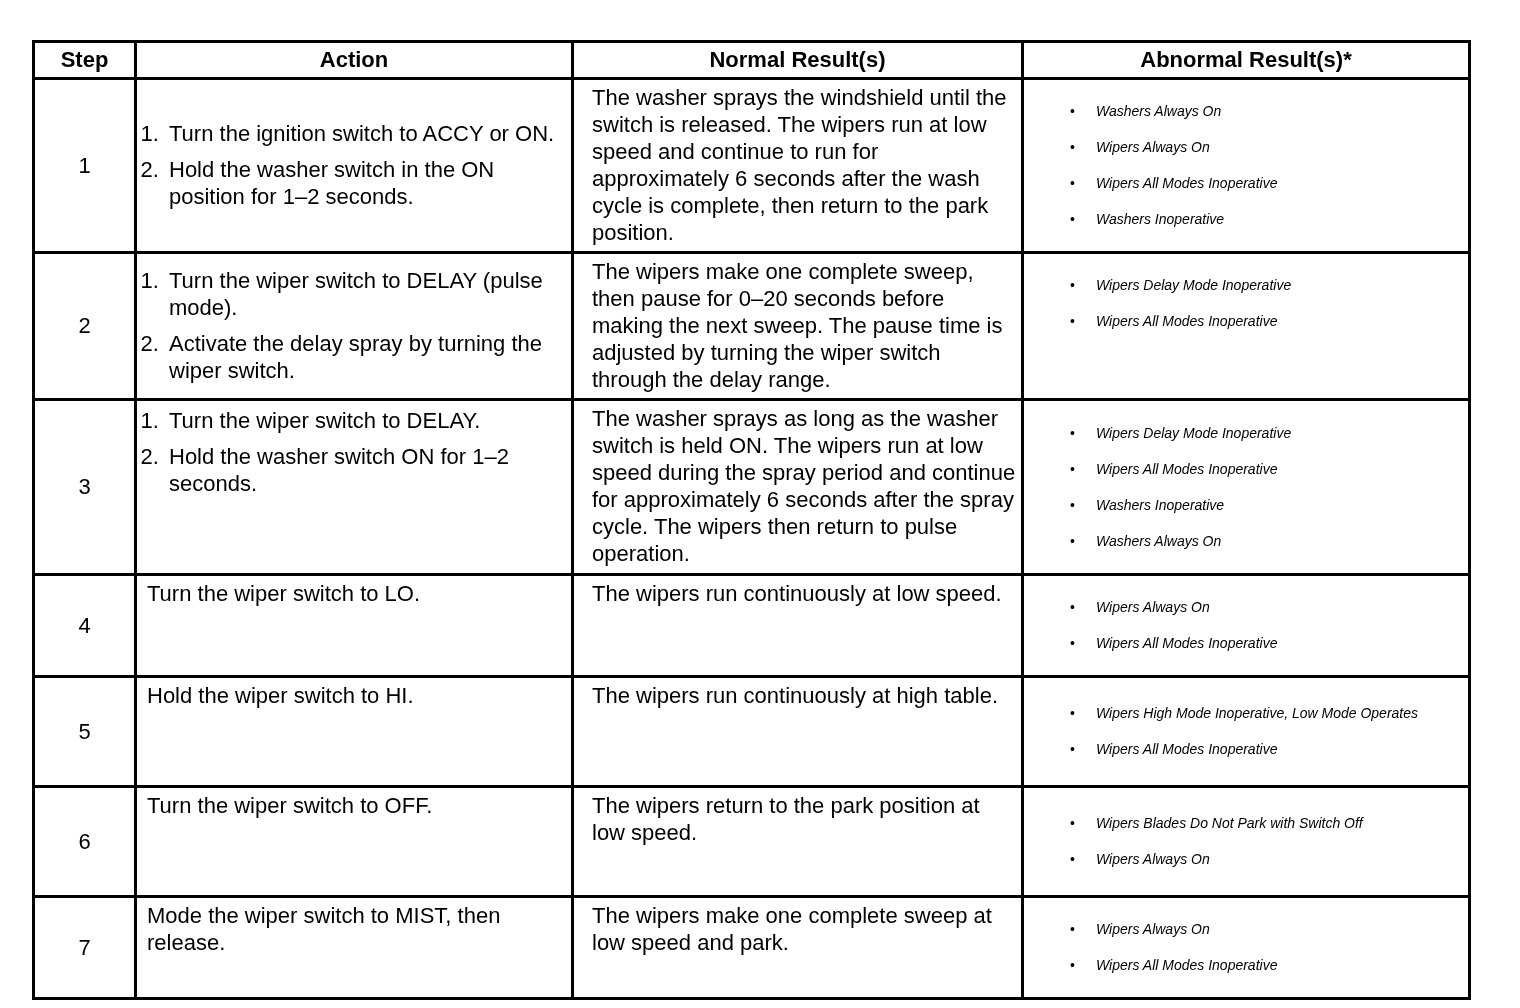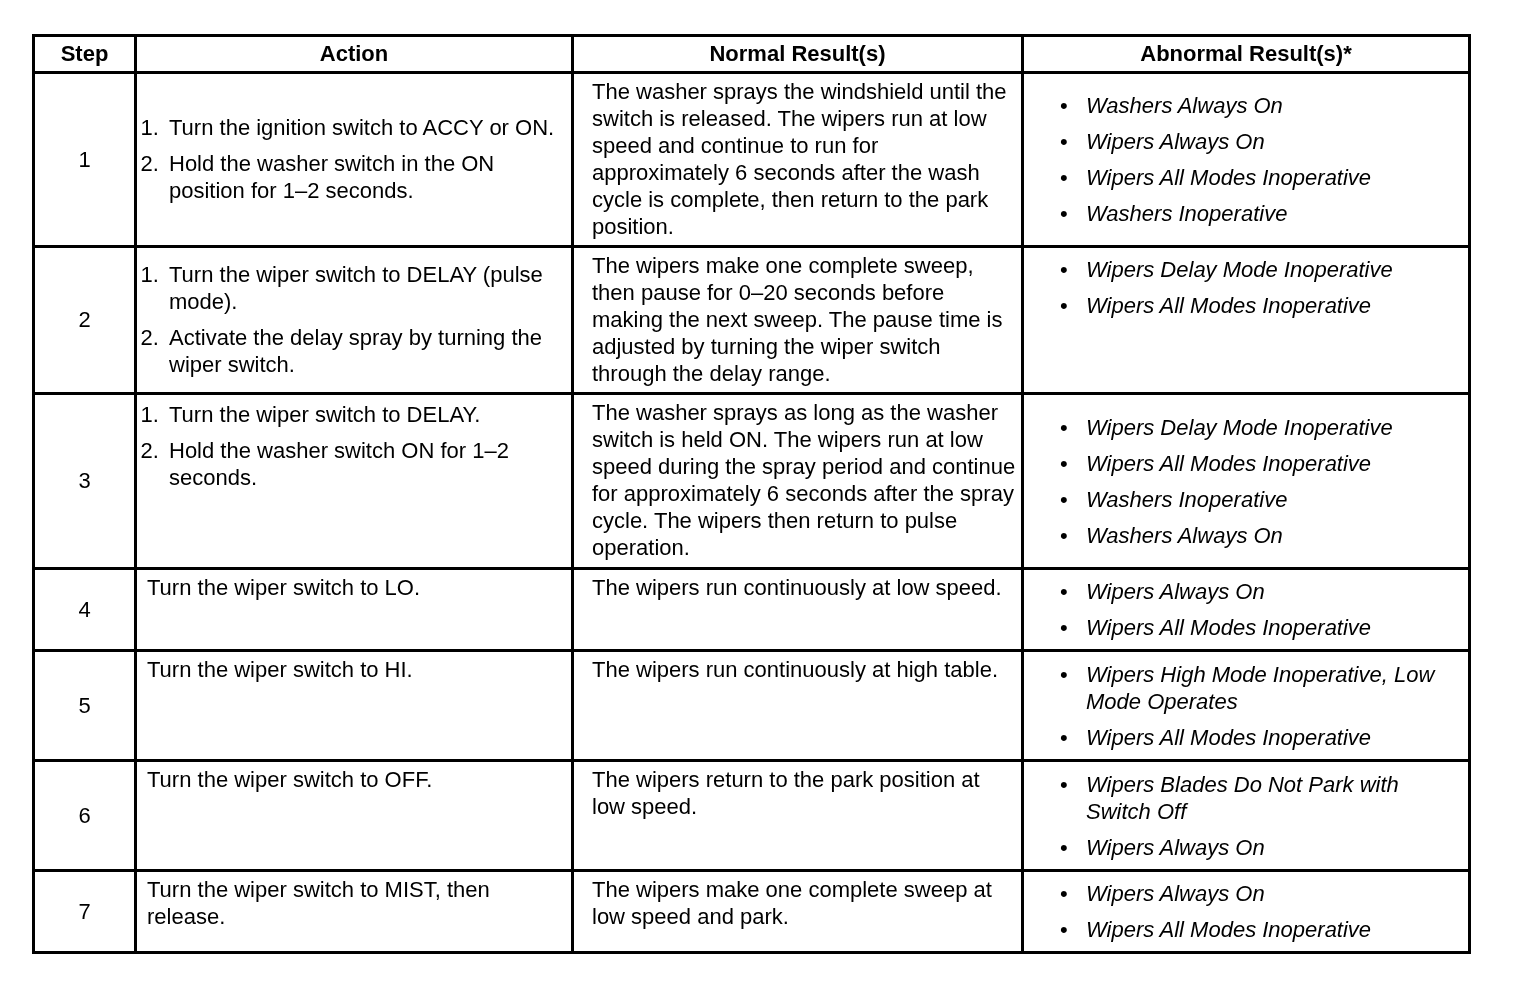--- a/index.html
+++ b/index.html
@@ -1,29 +1,29 @@
 <!DOCTYPE html>
 <html><head>
 <meta charset="utf-8">
 <style>
   html, body { margin:0; padding:0; background:#ffffff; }
   body { width:1520px; height:1008px; position:relative; overflow:hidden;
          font-family:"Liberation Sans", sans-serif; color:#000; }
-  table.diag { position:absolute; left:32px; top:34px; width:1436px;
+  table.diag { position:absolute; left:32px; top:40px; width:1436px;
                border-collapse:collapse; table-layout:fixed; }
   table.diag td, table.diag th { border:3px solid #000; vertical-align:middle; padding:0; }
   th { font-weight:bold; font-size:22px; height:34px; text-align:center; }
   .step { text-align:center; font-size:22px; }
   .action, .normal { font-size:22px; line-height:27px; }
   .normal { padding:4px 4px 4px 18px !important; vertical-align:top !important; }
   .action-simple { padding:4px 4px 4px 10px !important; vertical-align:top !important; }
   ol.steps { margin:0; padding:6px 0 8px 28px; }
   ol.steps li { margin-bottom:9px; padding-left:4px; }
   ol.steps li:last-child { margin-bottom:0; }
-  ul.abn { margin:0; padding:8px 4px 8px 62px; list-style:none; font-style:italic; font-size:22px; line-height:27px; }
+  ul.abn { margin:10px; padding:8px 4px 8px 62px; list-style:none; font-style:italic; font-size:14px; line-height:27px; }
   ul.abn li { position:relative; margin-bottom:9px; }
   ul.abn li:last-child { margin-bottom:0; }
   ul.abn li::before { content:"\2022"; position:absolute; left:-26px; font-style:normal; }
   .foot { font-size:21px; padding:4px 10px !important; height:30px; }
 </style>
 </head>
 <body>
 
 <table class="diag">
   <colgroup>
@@ -104,21 +104,21 @@
       <td>
         <ul class="abn">
           <li>Wipers Always On</li>
           <li>Wipers All Modes Inoperative</li>
         </ul>
       </td>
     </tr>
 
     <tr style="height:110px">
       <td class="step">5</td>
-      <td class="action action-simple">Turn the wiper switch to HI.</td>
+      <td class="action action-simple">Hold the wiper switch to HI.</td>
       <td class="normal">The wipers run continuously at high table.</td>
       <td>
         <ul class="abn">
           <li>Wipers High Mode Inoperative, Low Mode Operates</li>
           <li>Wipers All Modes Inoperative</li>
         </ul>
       </td>
     </tr>
 
     <tr style="height:110px">
@@ -128,21 +128,21 @@
       <td>
         <ul class="abn">
           <li>Wipers Blades Do Not Park with Switch Off</li>
           <li>Wipers Always On</li>
         </ul>
       </td>
     </tr>
 
     <tr style="height:82px">
       <td class="step">7</td>
-      <td class="action action-simple">Turn the wiper switch to MIST, then release.</td>
+      <td class="action action-simple">Mode the wiper switch to MIST, then release.</td>
       <td class="normal">The wipers make one complete sweep at low speed and park.</td>
       <td>
         <ul class="abn">
           <li>Wipers Always On</li>
           <li>Wipers All Modes Inoperative</li>
         </ul>
       </td>
     </tr>
 
   </tbody>

